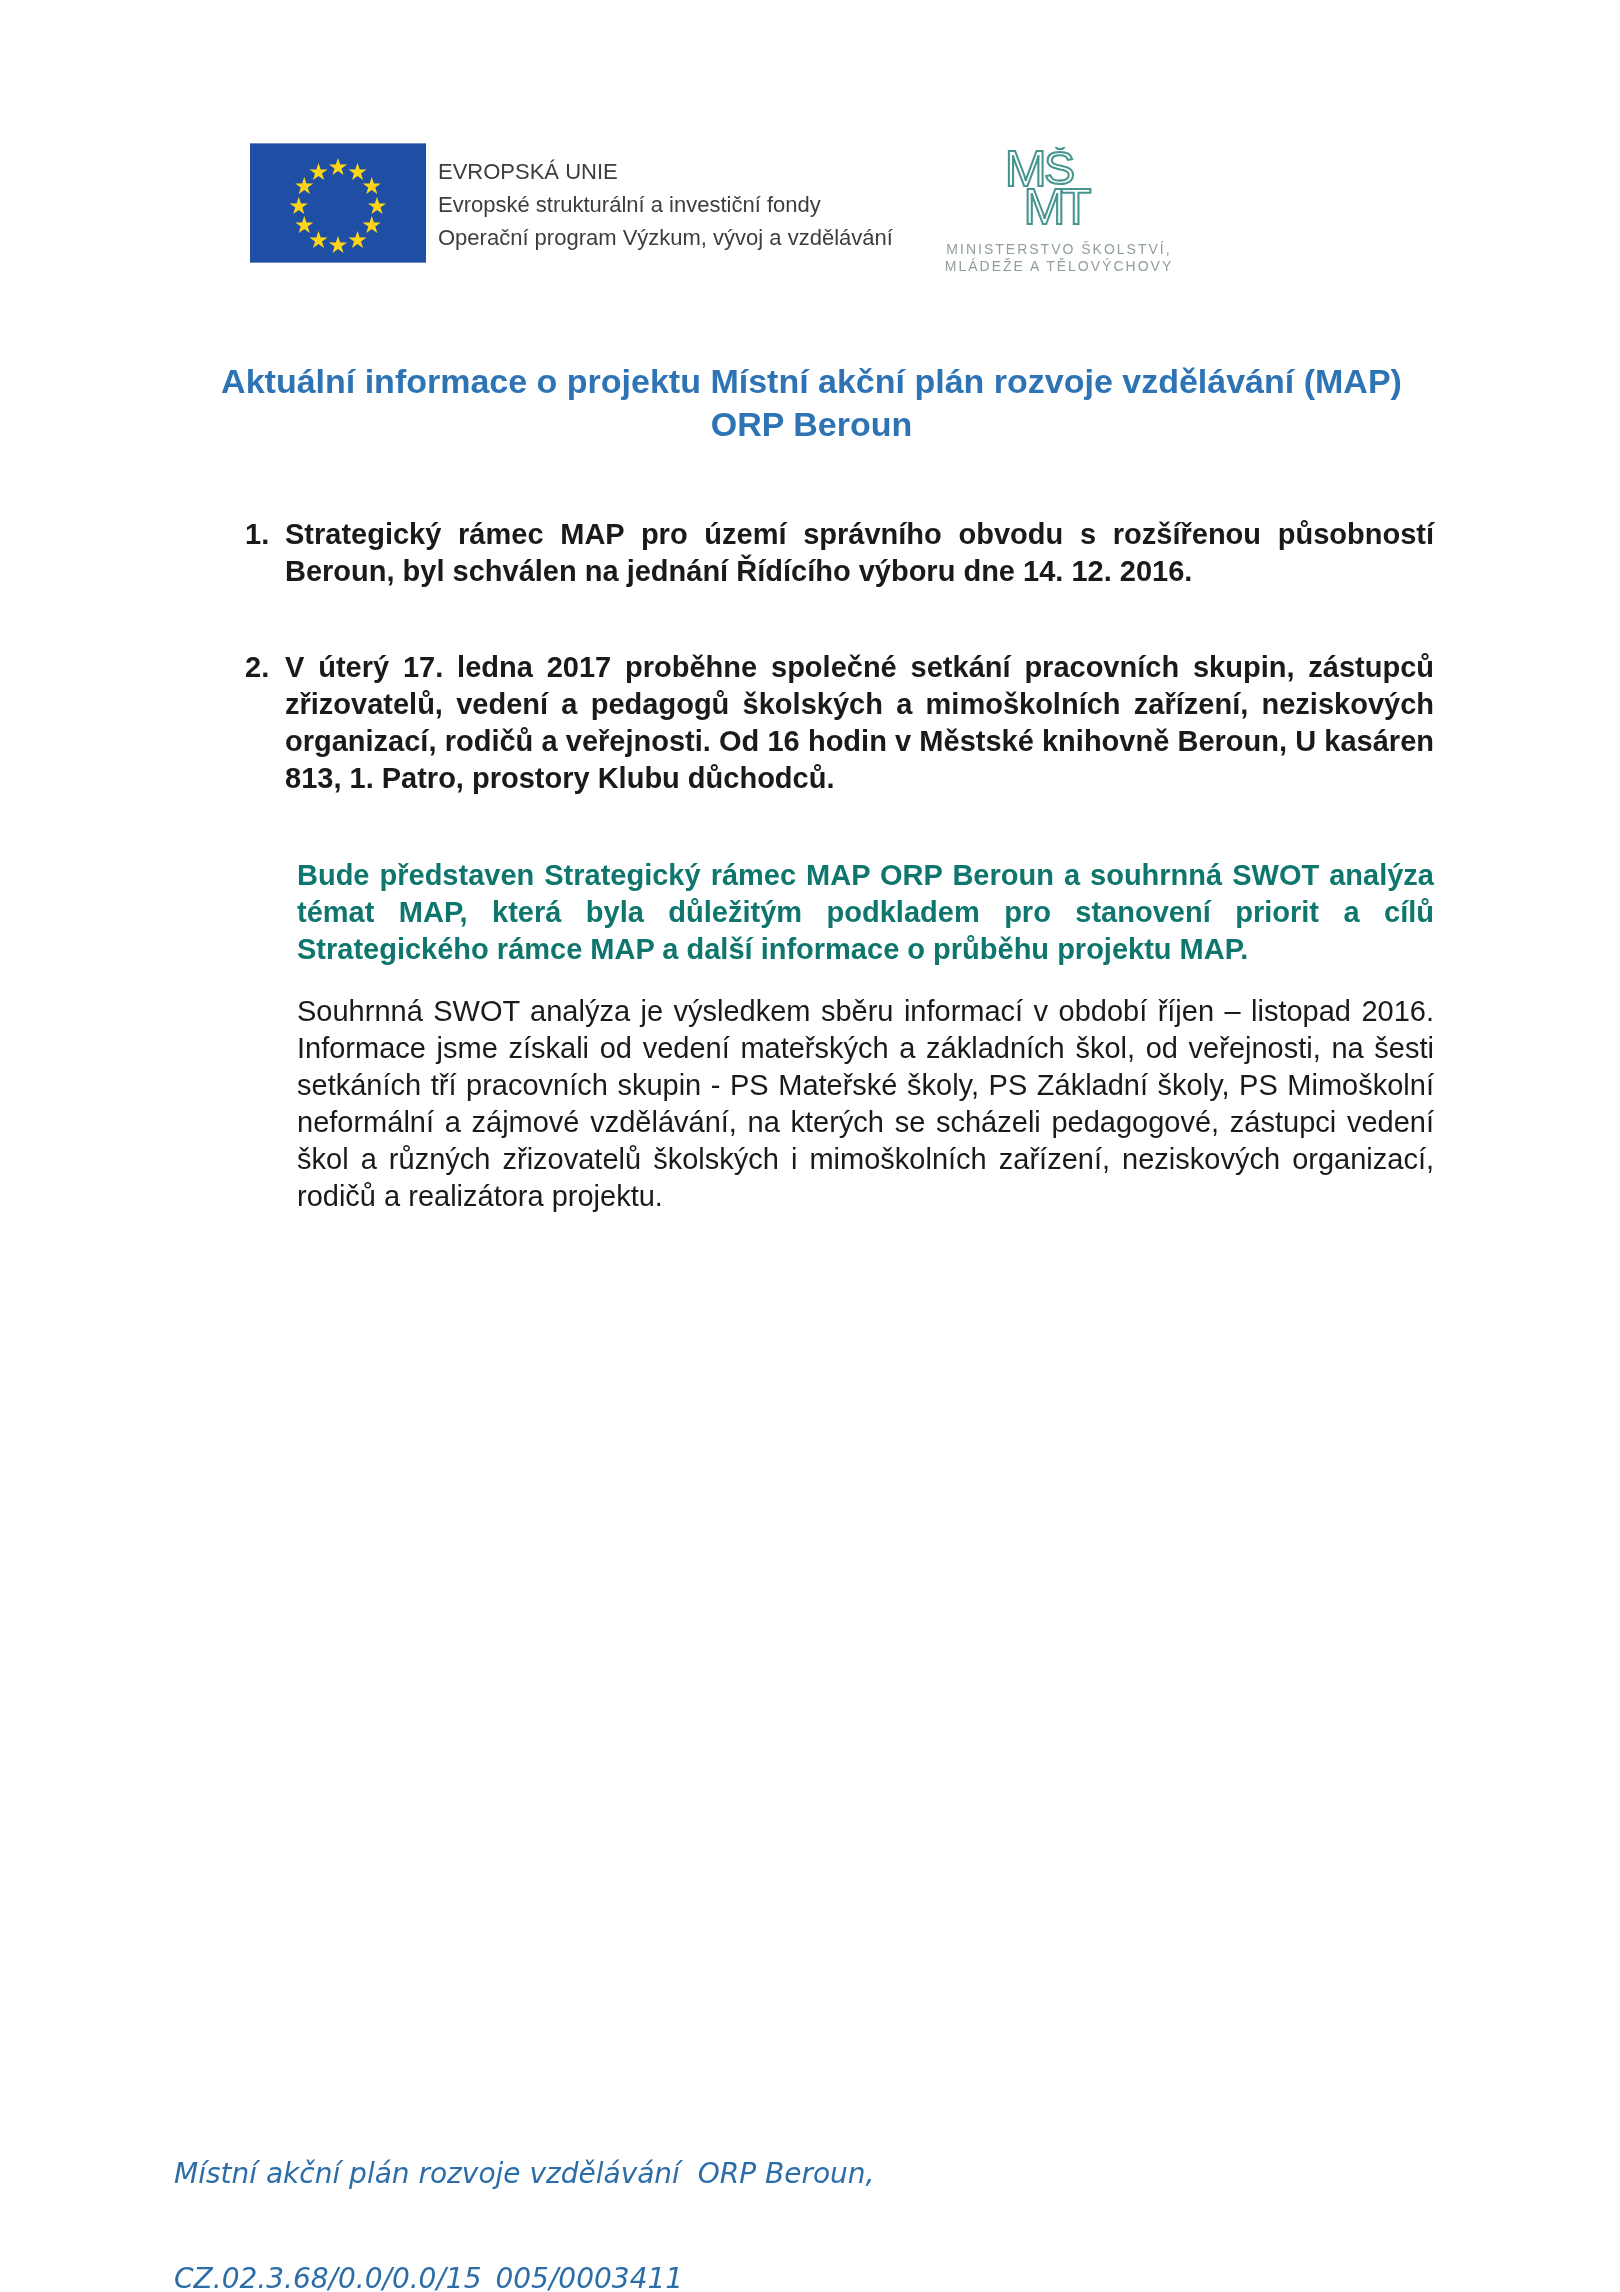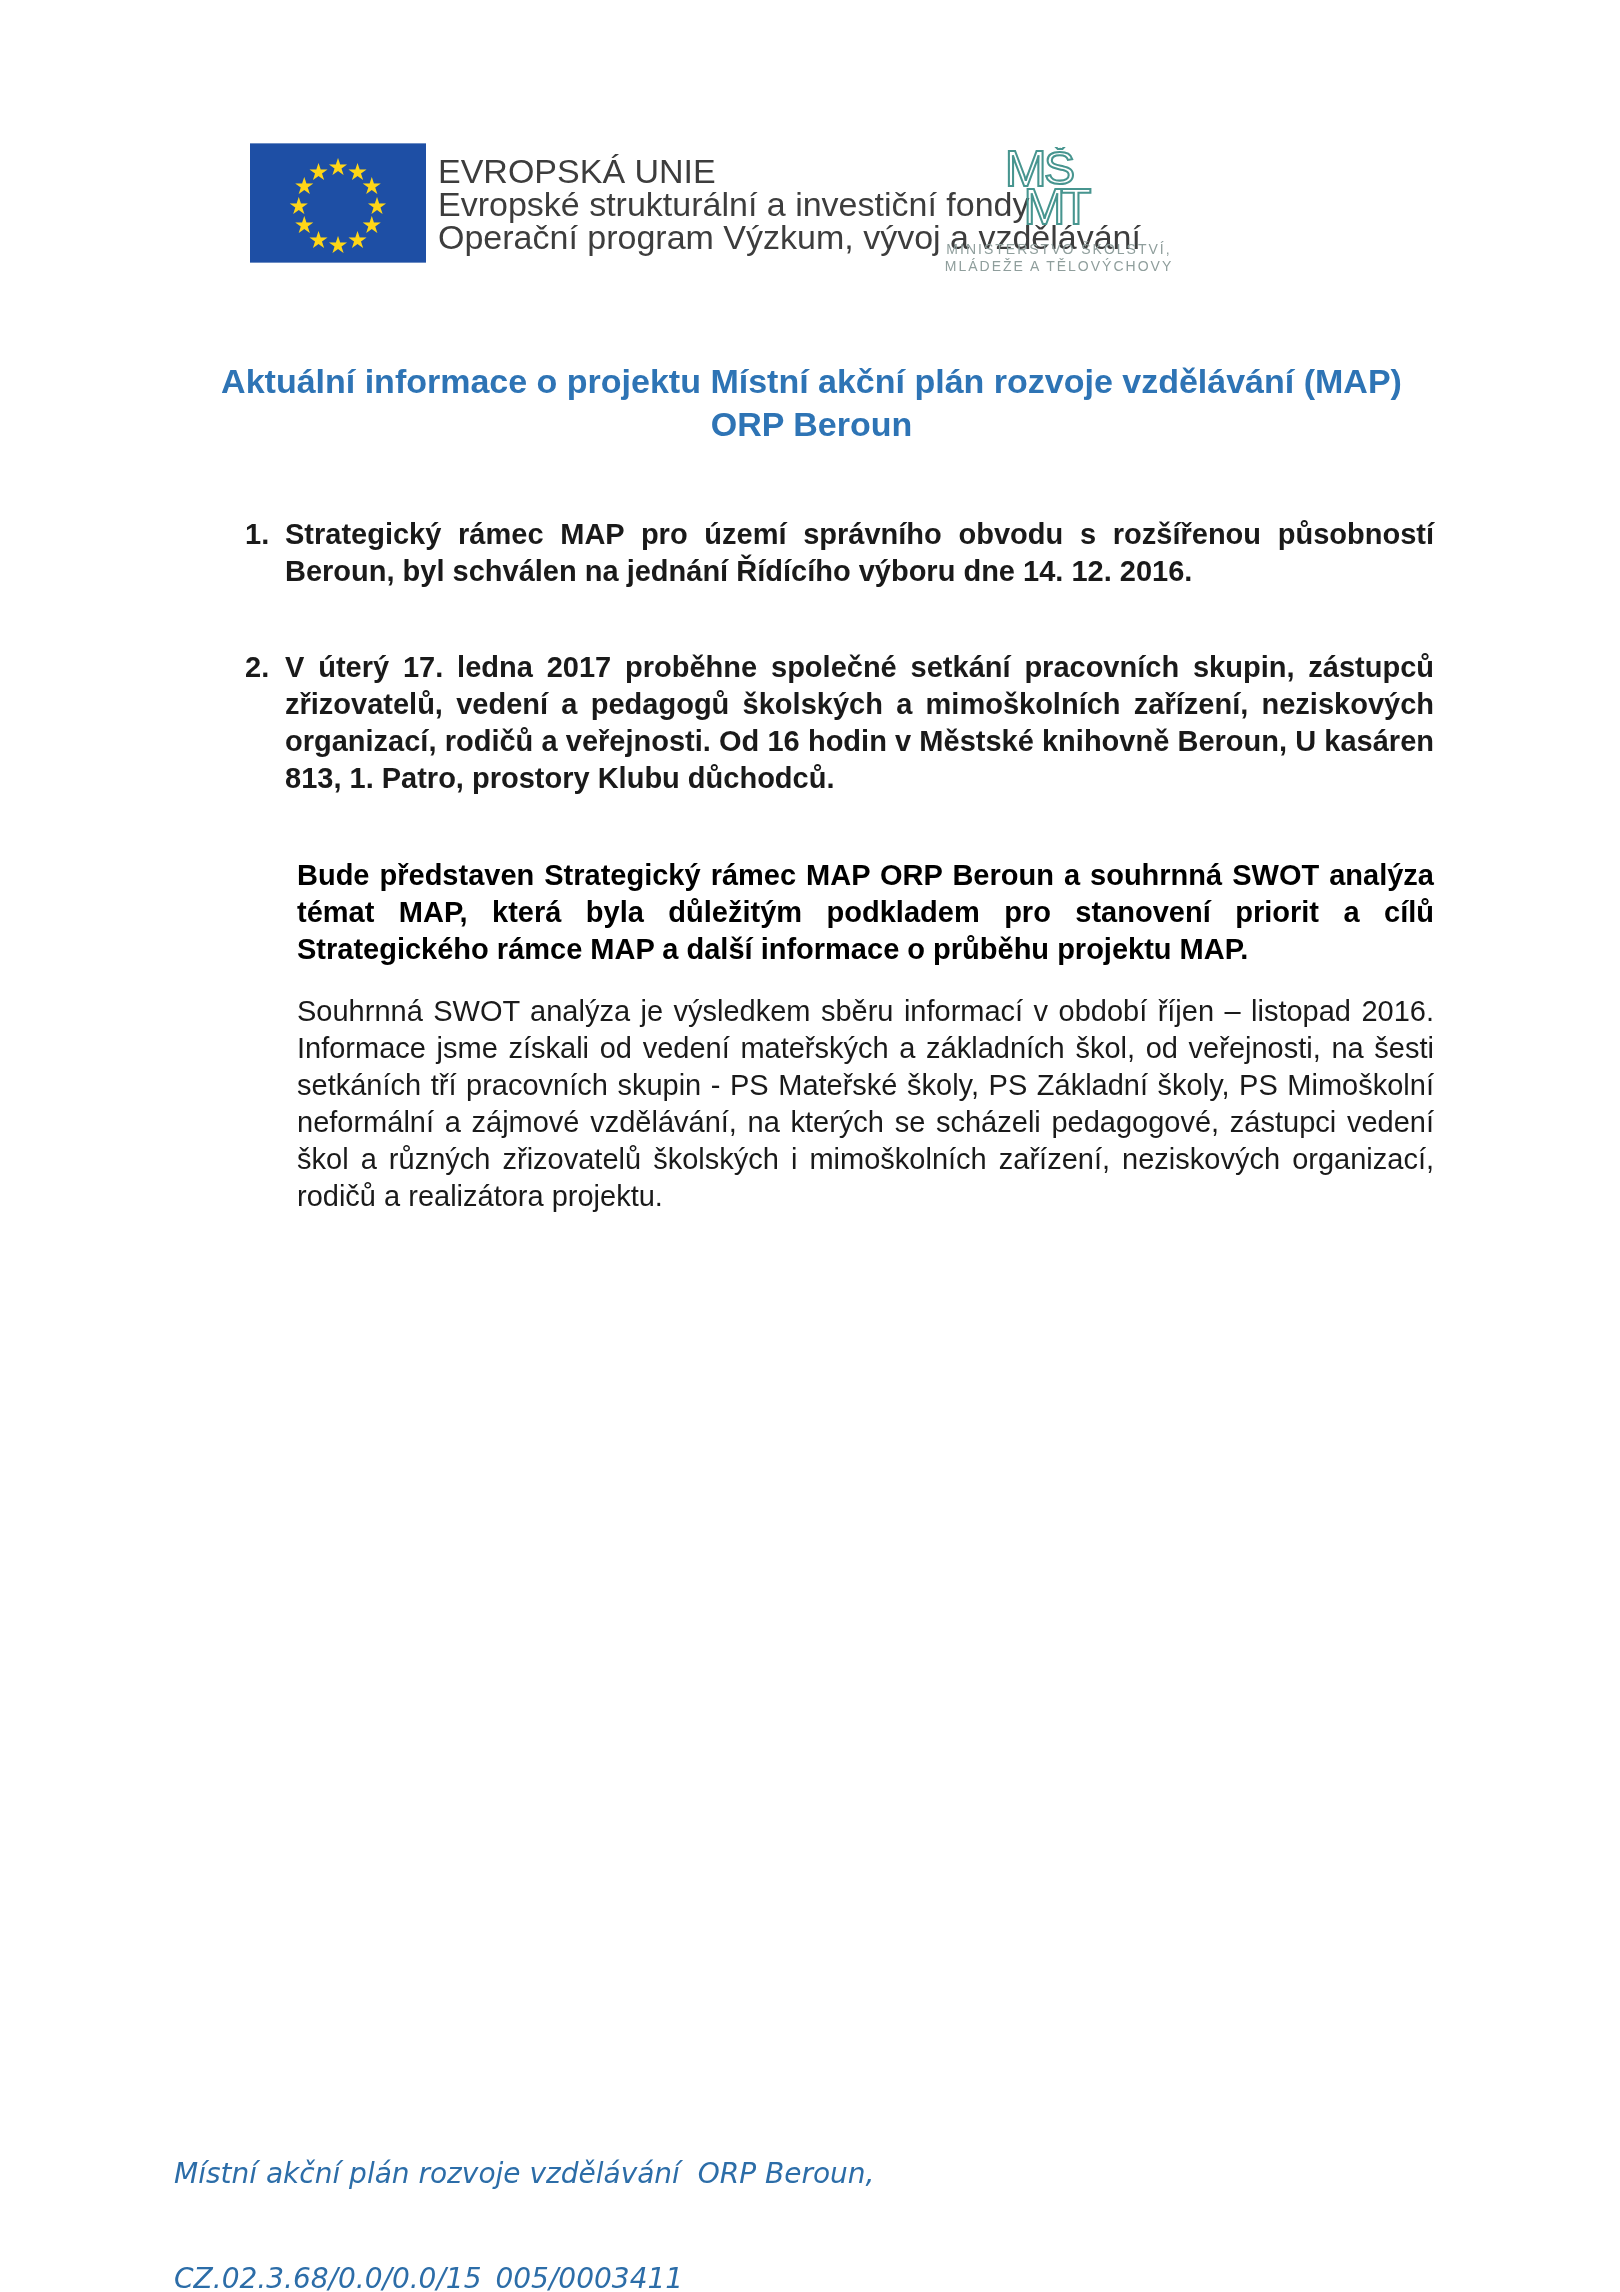--- a/index.html
+++ b/index.html
@@ -22,21 +22,21 @@
     position: absolute;
     left: 250px;
     top: 143px;
     width: 176px;
     height: 120px;
   }
   .eu-text {
     position: absolute;
     left: 438px;
     top: 155px;
-    font-size: 34px;
+    font-size: 22px;
     line-height: 33px;
     color: #3d3d3d;
     white-space: nowrap;
   }
   .msmt {
     position: absolute;
     left: 902px;
     top: 147px;
     width: 314px;
     text-align: center;
@@ -97,21 +97,21 @@
     position: absolute;
     left: 297px;
     width: 1137px;
     font-size: 29px;
     line-height: 37px;
     text-align: justify;
   }
   .para-highlight {
     top: 857px;
     font-weight: 700;
-    color: #000000;
+    color: #0f766e;
   }
   .para-body {
     top: 993px;
     font-weight: 400;
     color: #1a1a1a;
   }
 
   
   .footer {
     position: absolute;

